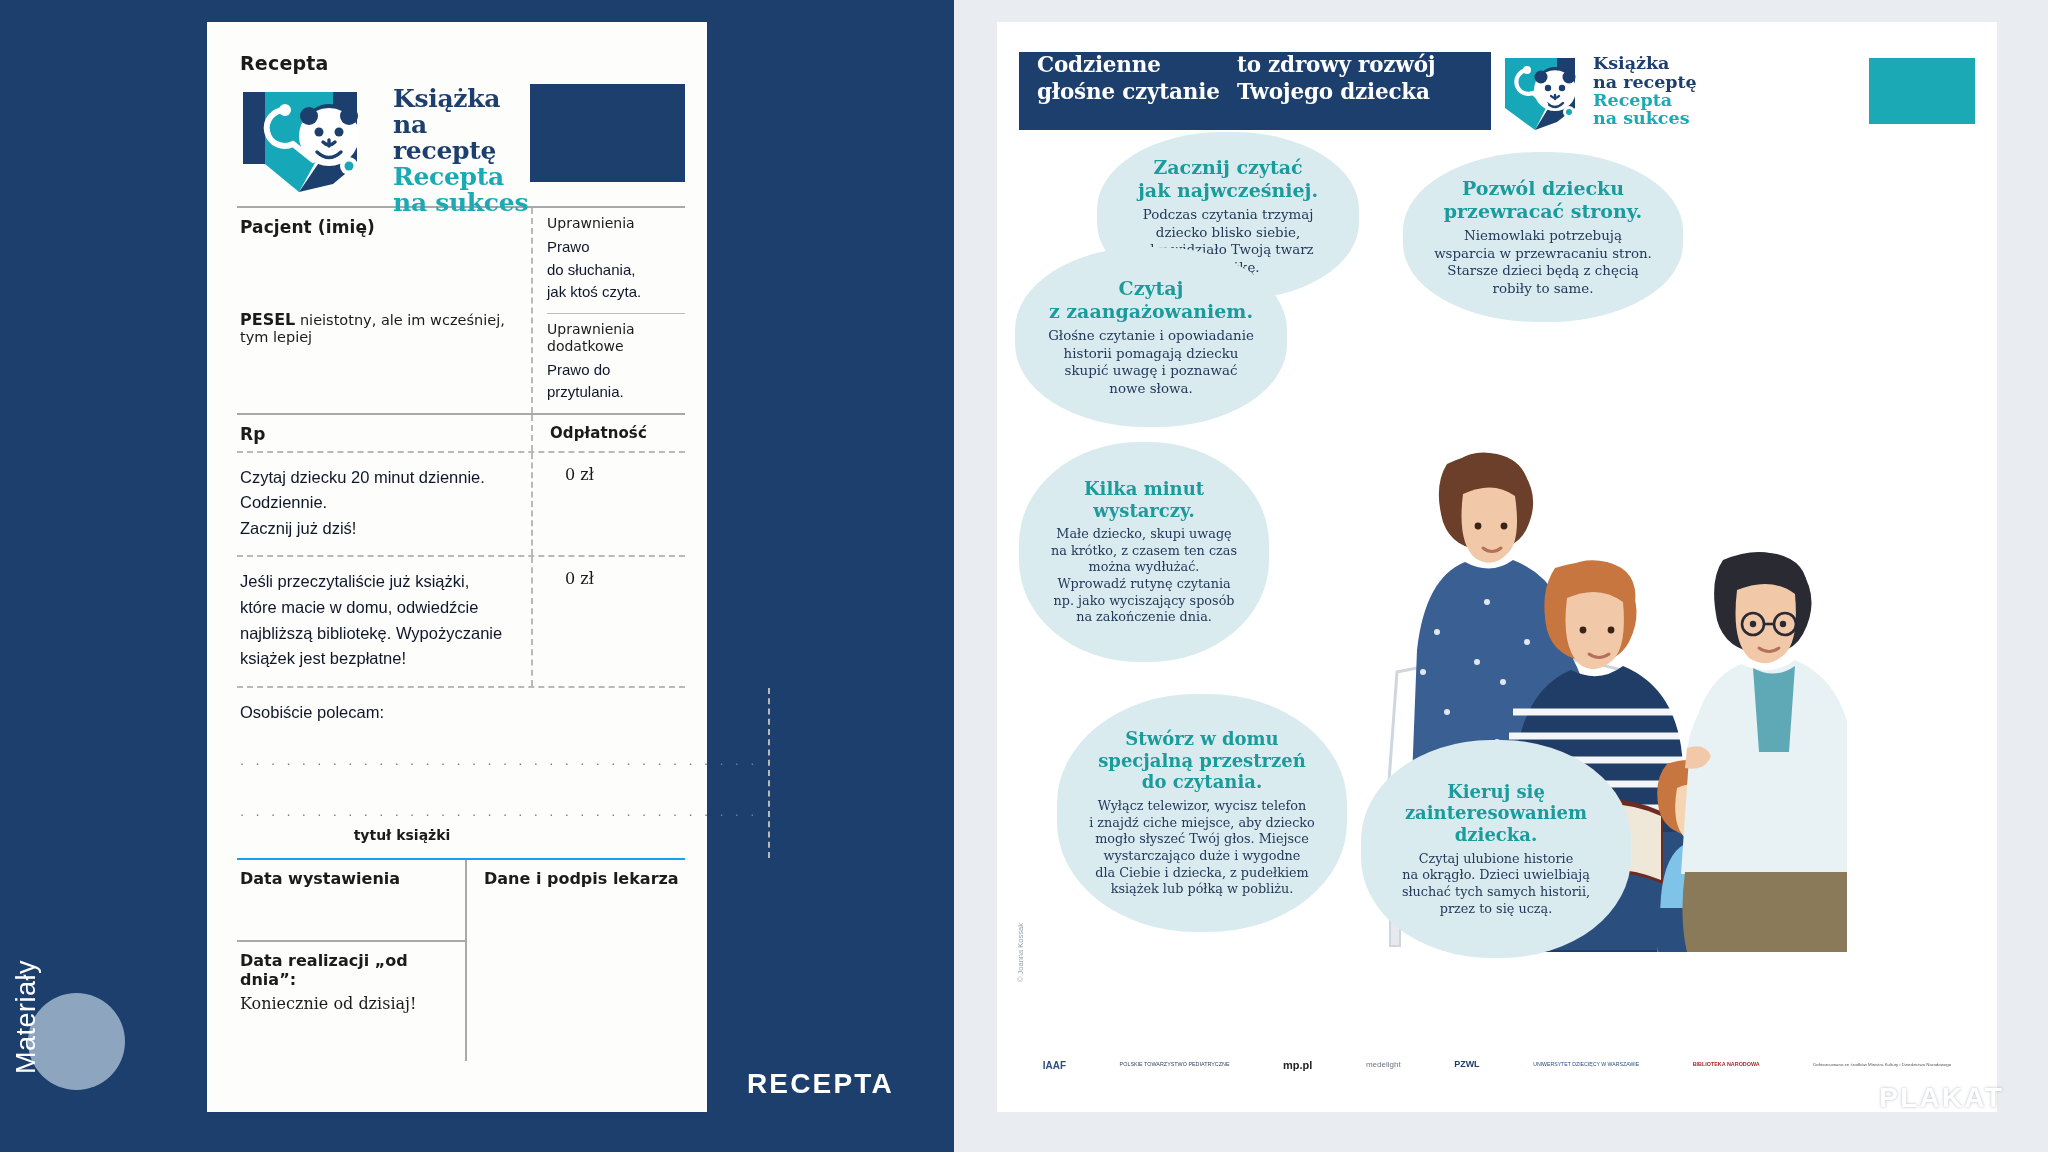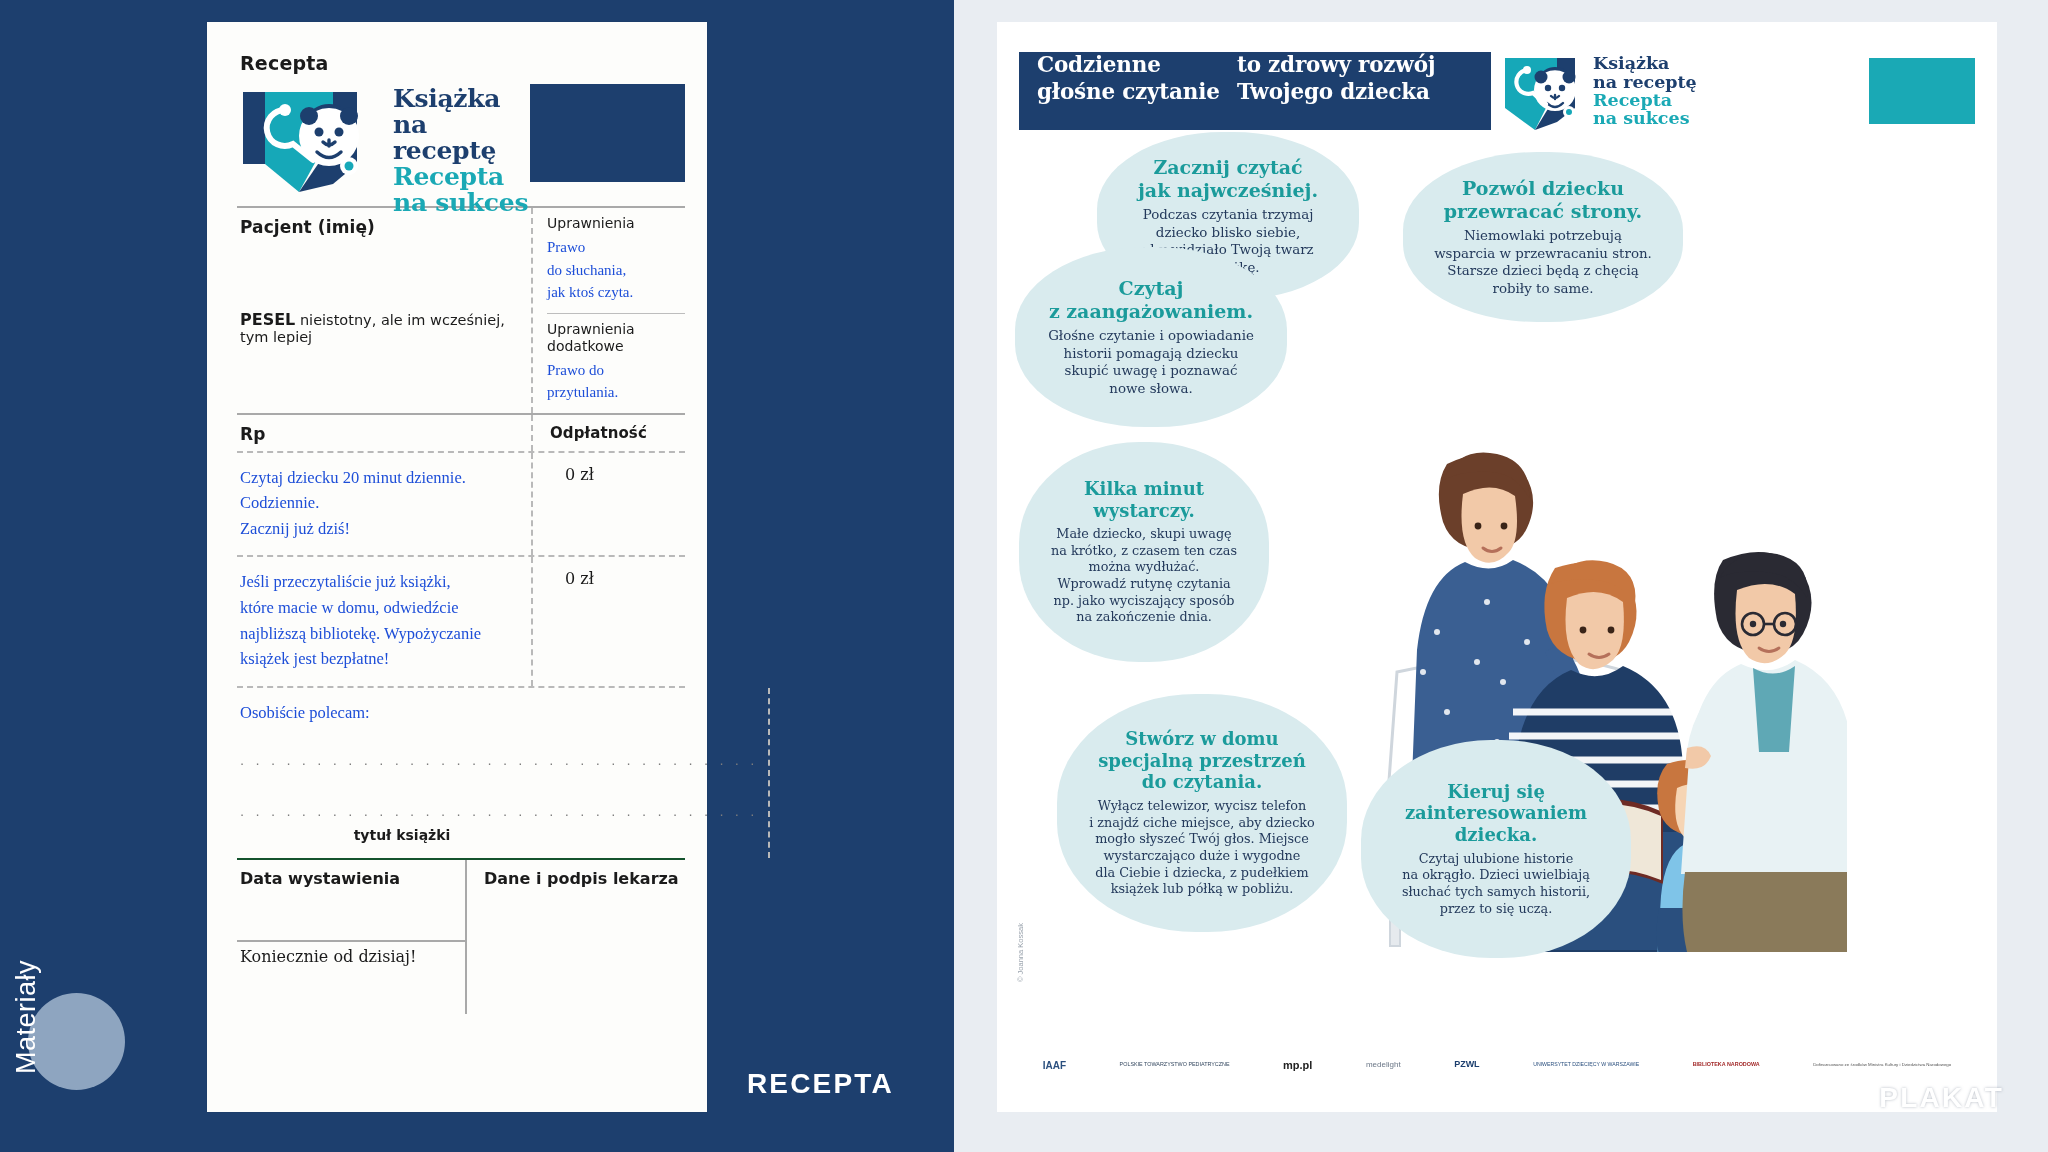--- a/index.html
+++ b/index.html
@@ -65,22 +65,22 @@
     font-family:"DejaVu Sans", sans-serif;
     font-weight:bold;font-size:17px;color:#1b1b1b;
     padding:9px 0 7px 3px;letter-spacing:.1px;
   }
   .hdr-sm{
     font-family:"DejaVu Sans", sans-serif;
     font-weight:normal;font-size:14px;color:#1b1b1b;
     padding:7px 0 2px 0;line-height:1.22;
   }
   .body-txt{
-    font-family:Liberation Serif, serif;
-    font-size:15px;color:#1d4ed8;line-height:1.5;
+    font-family:Liberation Sans, sans-serif;
+    font-size:15px;color:#0f172a;line-height:1.5;
     padding:2px 0 9px 0;
   }
   .body-txt.big{font-size:16.5px;line-height:1.55;padding:12px 0 14px 3px;}
   .price{
     font-family:"DejaVu Serif", serif;
     font-size:16px;color:#1b1b1b;padding:12px 0 0 18px;
   }
   .pesel{
     font-family:"DejaVu Sans", sans-serif;
     font-size:14.5px;color:#1b1b1b;padding:6px 0 8px 3px;
@@ -91,21 +91,21 @@
   .spacer-36{height:36px;}
   .dots{
     font-family:"DejaVu Sans", sans-serif;
     color:#7d7d7d;font-size:13px;letter-spacing:3.6px;
     padding-left:3px;overflow:hidden;white-space:nowrap;
   }
   .tytul{
     font-family:"DejaVu Sans", sans-serif;font-weight:bold;font-size:14px;
     color:#1b1b1b;text-align:center;padding:4px 0 10px 0;width:250px;margin-left:40px;
   }
-  .bottom-grid{display:flex;border-top:2px solid #14532d;}
+  .bottom-grid{display:flex;border-top:2px solid #0ea5e9;}
   .bg-left{flex:0 0 228px;border-right:2px solid #a9a9a9;}
   .bg-right{flex:1 1 auto;padding-left:14px;}
   .cell-h{
     font-family:"DejaVu Sans", sans-serif;font-weight:bold;font-size:16px;
     color:#1b1b1b;padding:9px 0 0 3px;
   }
   .cell-sub{
     font-family:"DejaVu Serif", serif;font-size:16px;color:#1b1b1b;padding:5px 0 0 3px;
   }
 
@@ -323,20 +323,21 @@
             <div class="col-r">
                 <div style="height:170px"></div>
               </div>
           </div>
 
           <div class="bottom-grid">
             <div class="bg-left">
               <div class="cell-h">Data wystawienia</div>
               <div style="height:52px"></div>
               <div class="rule-thin" style="background:#a9a9a9;height:2px"></div>
+              <div class="cell-h">Data realizacji „od dnia”:</div>
               <div class="cell-sub">Koniecznie od dzisiaj!</div>
               <div style="height:48px"></div>
             </div>
             <div class="bg-right">
               <div class="cell-h">Dane i podpis lekarza</div>
             </div>
           </div>
 
         </div>
       </div>

